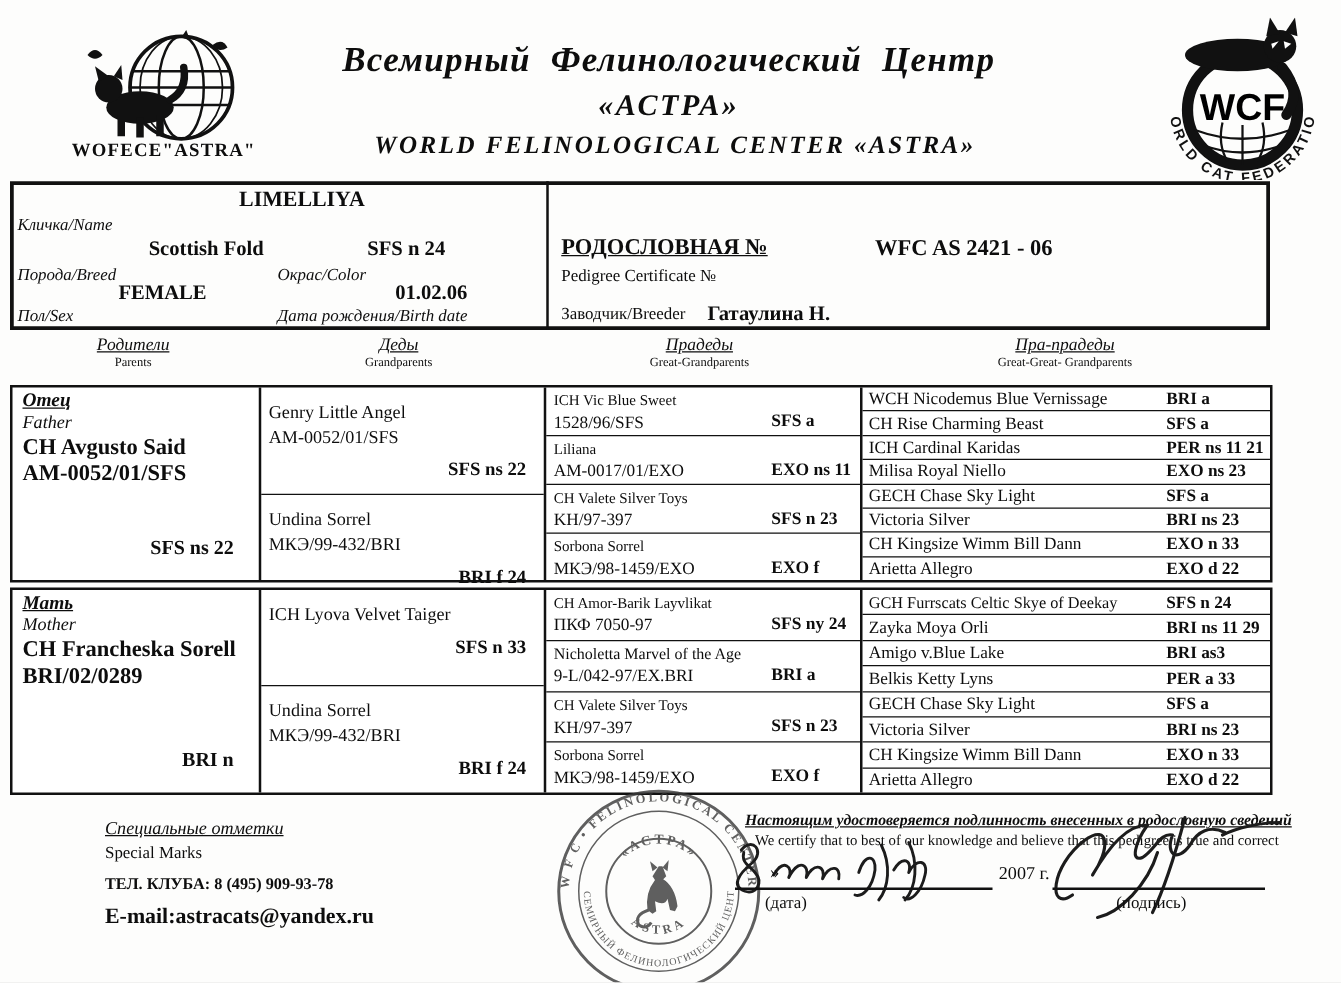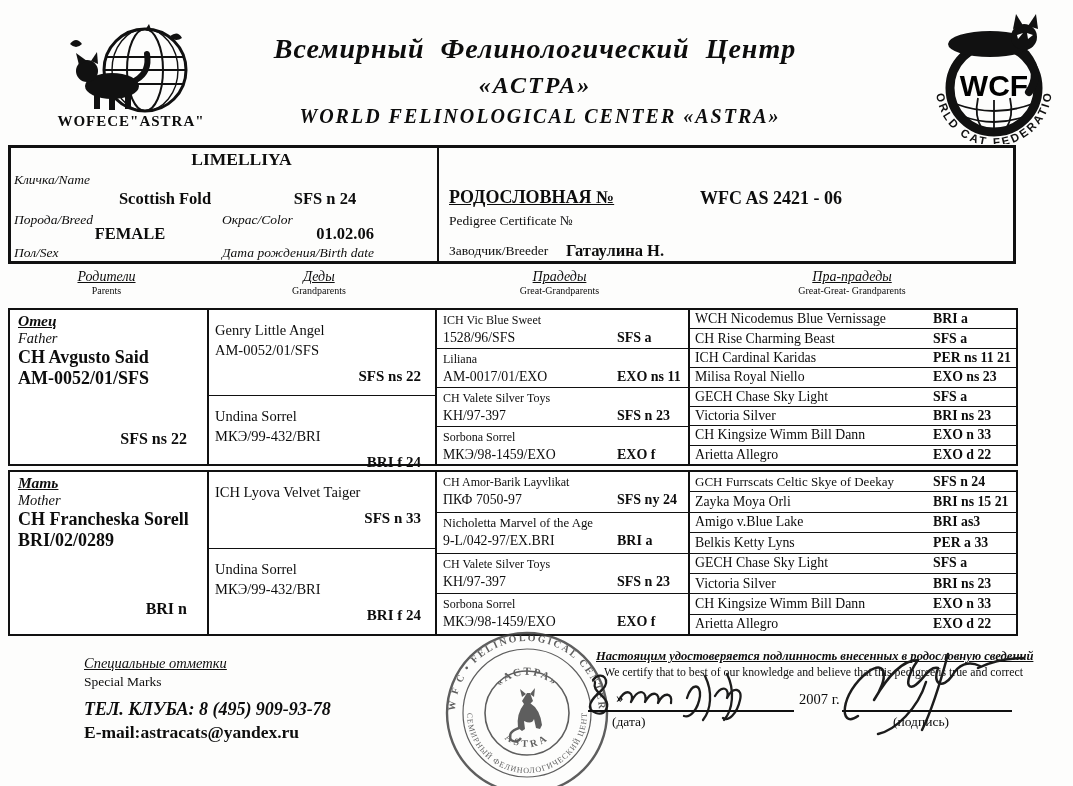--- a/index.html
+++ b/index.html
@@ -46,21 +46,21 @@
   .g3{padding:1px 6px;}
   .g3 .nm{font-size:12px;line-height:18px;white-space:nowrap;}
   .g3 .rl{position:relative;font-size:13.8px;line-height:18px;}
   .code3{position:absolute;left:174px;top:0;font-weight:bold;font-size:14px;white-space:nowrap;}
   .g4{position:relative;display:flex;align-items:center;}
   .g4 .nm{padding-left:5px;font-size:13.8px;white-space:nowrap;}
   .code4{position:absolute;left:243px;font-weight:bold;font-size:13.8px;white-space:nowrap;}
   
   .fm-ru{left:84px;top:655px;font-size:14.5px;font-style:italic;text-decoration:underline;}
   .fm-en{left:84px;top:674px;font-size:13.5px;}
-  .phone{left:84px;top:699px;font-size:18px;font-weight:bold;font-style:italic;}
+  .phone{left:84px;top:699px;font-size:13px;font-weight:bold;}
   .email{left:84px;top:722px;font-size:17.5px;font-weight:bold;}
   .cert-ru{left:596px;top:649px;width:416px;font-size:12.6px;font-weight:bold;font-style:italic;text-decoration:underline;white-space:nowrap;}
   .cert-en{left:604px;top:665px;width:408px;font-size:11.8px;white-space:nowrap;}
   .date-quote{left:616px;top:690px;font-size:15px;}
   .date-year{left:799px;top:691px;font-size:14.5px;}
   .rule{height:2px;background:#111;}
   .date-rule{left:588px;top:710px;width:206px;}
   .sign-rule{left:842px;top:710px;width:170px;}
   .date-lbl{left:612px;top:714px;font-size:13.5px;}
   .sign-lbl{left:893px;top:714px;font-size:13.5px;}
@@ -282,21 +282,21 @@
         <div class="rl"><span class="reg">МКЭ/98-1459/EXO</span><span class="code3">EXO f</span></div>
       </div>
     </div>
     <div class="col c4">
       <div class="cell g4">
           <span class="nm" style="font-size:13px">GCH Furrscats Celtic Skye of Deekay</span>
           <span class="code4">SFS n 24</span>
         </div>
       <div class="cell g4">
           <span class="nm">Zayka Moya Orli</span>
-          <span class="code4">BRI ns 15 21</span>
+          <span class="code4">BRI ns 11 29</span>
         </div>
       <div class="cell g4">
           <span class="nm">Amigo v.Blue Lake</span>
           <span class="code4">BRI as3</span>
         </div>
       <div class="cell g4">
           <span class="nm">Belkis Ketty Lyns</span>
           <span class="code4">PER a 33</span>
         </div>
       <div class="cell g4">

